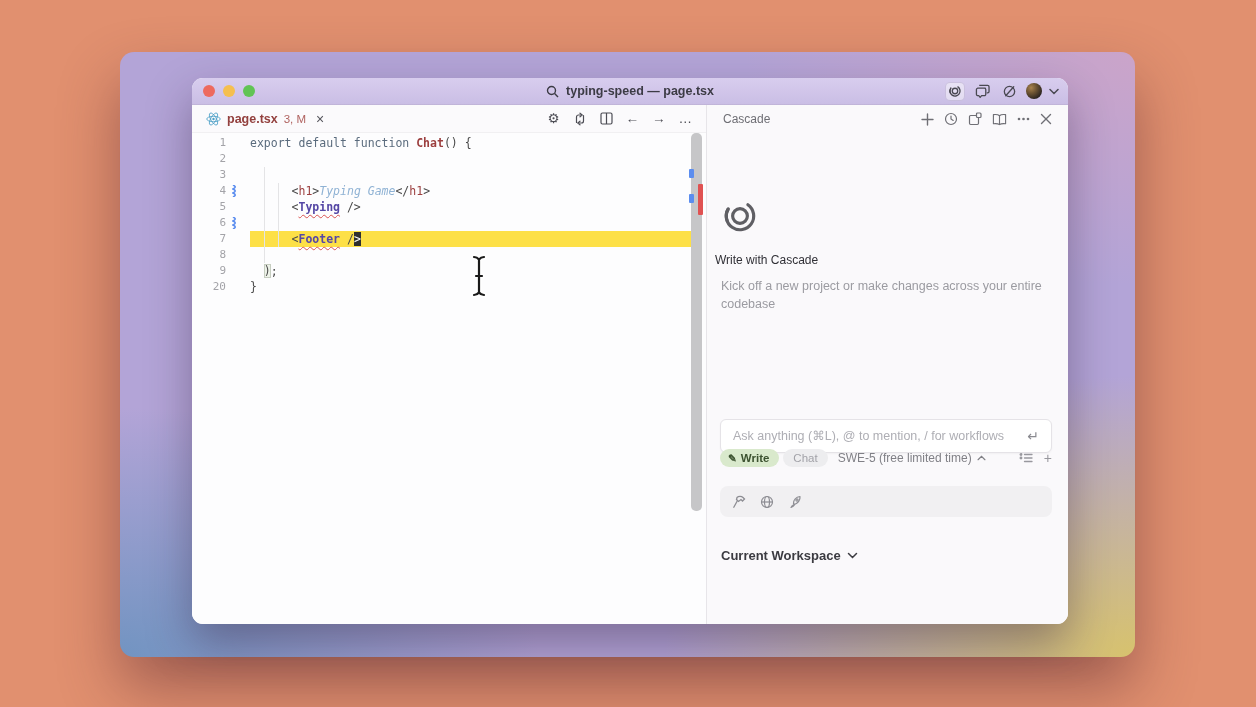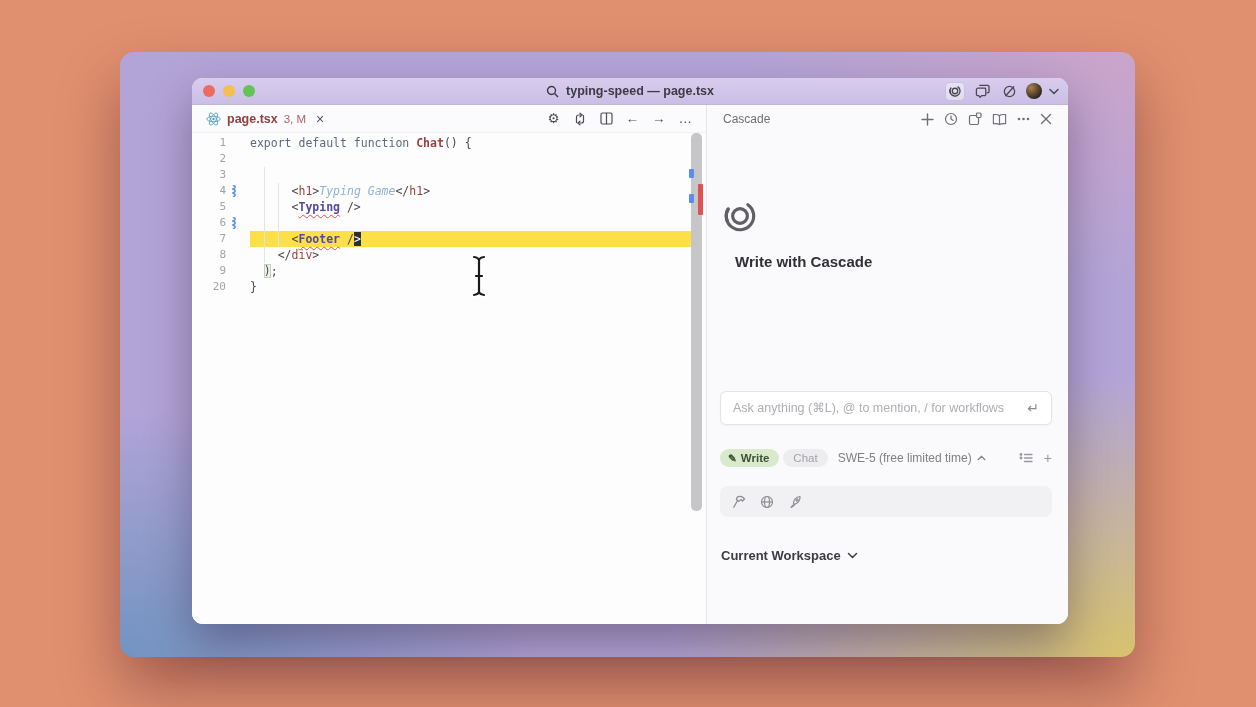--- a/index.html
+++ b/index.html
@@ -86,24 +86,24 @@
   .ov-blue1 { left:497px; top:36px; width:5px; height:9px; background:#5b8def; }
   .ov-blue2 { left:497px; top:61px; width:5px; height:9px; background:#5b8def; }
   .ov-red  { left:506px; top:51px; width:5px; height:31px; background:#e05252; }
 
   
   .panel { flex:1; position:relative; background:#faf9fb; border-left:1px solid #e7e5e9; }
   .panel-header { position:absolute; top:0; left:0; right:0; height:28px; display:flex; align-items:center; padding:0 16px; }
   .panel-title { font-size:12px; color:#6e6e74; }
   .ph-icons { margin-left:auto; display:flex; align-items:center; gap:10px; color:#6f6f75; }
   .cascade-logo { position:absolute; left:14px; top:92px; }
-  .hero-title { position:absolute; left:28px; top:148px; font-size:15px; font-weight:700; color:#303036; }
+  .hero-title { position:absolute; left:8px; top:148px; font-size:12px; font-weight:400; color:#303036; }
   .hero-sub { position:absolute; left:14px; top:172px; width:332px; font-size:12.5px; line-height:18px; color:#9b9ba1; }
 
-  .input-box { position:absolute; left:13px; right:16px; top:286px; height:34px; background:#fff;
+  .input-box { position:absolute; left:13px; right:16px; top:314px; height:34px; background:#fff;
     border:1px solid #e5e3e7; border-radius:6px; display:flex; align-items:center; padding:0 12px;
     box-shadow:0 1px 2px rgba(0,0,0,.04); }
   .input-box input { flex:1; border:none; outline:none; font-size:12.5px; color:#3a3a3a; background:transparent;
     font-family:"Liberation Sans", sans-serif; }
   .input-box input::placeholder { color:#aeaeb4; }
   .return-glyph { color:#8a8a90; font-size:14px; }
 
   .mode-row { position:absolute; left:13px; right:16px; top:342px; height:22px; display:flex; align-items:center; }
   .pill { display:flex; align-items:center; gap:4px; border-radius:11px; font-size:11.5px; padding:3px 10px; }
   .pill.write { background:#d9e9cc; color:#3c5230; font-weight:700; padding-left:8px; }
@@ -257,21 +257,20 @@
                 </div>
               </div>
               <div class="code-row hl">
                 <div class="gutter-num">7</div>
                 <div class="gutter-mark"></div>
                 <pre class="code-text"><span class="tok-pl">      &lt;</span><span class="tok-cmp">Footer</span><span class="tok-pl"> /</span><span class="tok-cursor">&gt;</span></pre>
               </div>
               <div class="code-row">
                 <div class="gutter-num">8</div>
                 <div class="gutter-mark"></div>
-                <pre class="code-text"><span class="tok-pl">    &lt;/</span><span class="tok-tag">div</span><span class="tok-pl">&gt;</span></pre>
               </div>
               <div class="code-row">
                 <div class="gutter-num">9</div>
                 <div class="gutter-mark"></div>
                 <pre class="code-text"><span class="tok-pl">  </span><span class="tok-match">)</span><span class="tok-pl">;</span></pre>
               </div>
               <div class="code-row">
                 <div class="gutter-num">20</div>
                 <div class="gutter-mark"></div>
                 <pre class="code-text"><span class="tok-pl">}</span></pre>
@@ -330,20 +329,21 @@
 
         <div class="cascade-logo">
           <svg width="38" height="38" viewBox="0 0 36 36" fill="none" stroke="#5f5f64" stroke-width="3" stroke-linecap="round">
             <circle cx="18" cy="18" r="7"></circle>
             <circle cx="18" cy="18" r="13" stroke-dasharray="60 22" transform="rotate(-55 18 18)"></circle>
             <circle cx="18" cy="18" r="13" stroke-dasharray="11 71" transform="rotate(160 18 18)"></circle>
           </svg>
         </div>
 
         <div class="hero-title">Write with Cascade</div>
+        <div class="hero-sub">Kick off a new project or make changes across your entire codebase</div>
 
         <div class="input-box">
           <input type="text" placeholder="Ask anything (⌘L), @ to mention, / for workflows" style="">
           <span class="return-glyph">↵</span>
         </div>
 
         <div class="mode-row">
           <span class="pill write">
             <span class="glyph">✎</span>
             <span>Write</span>

